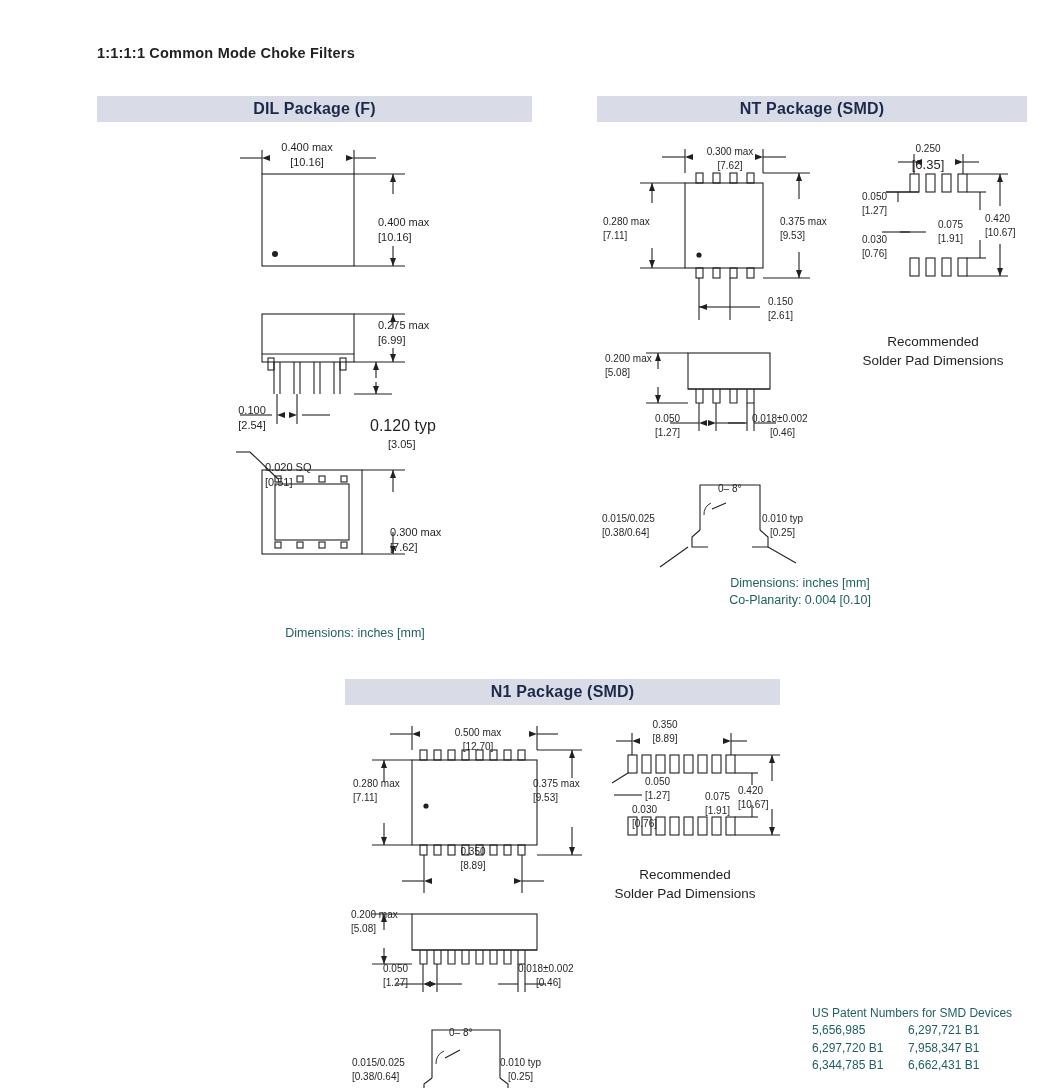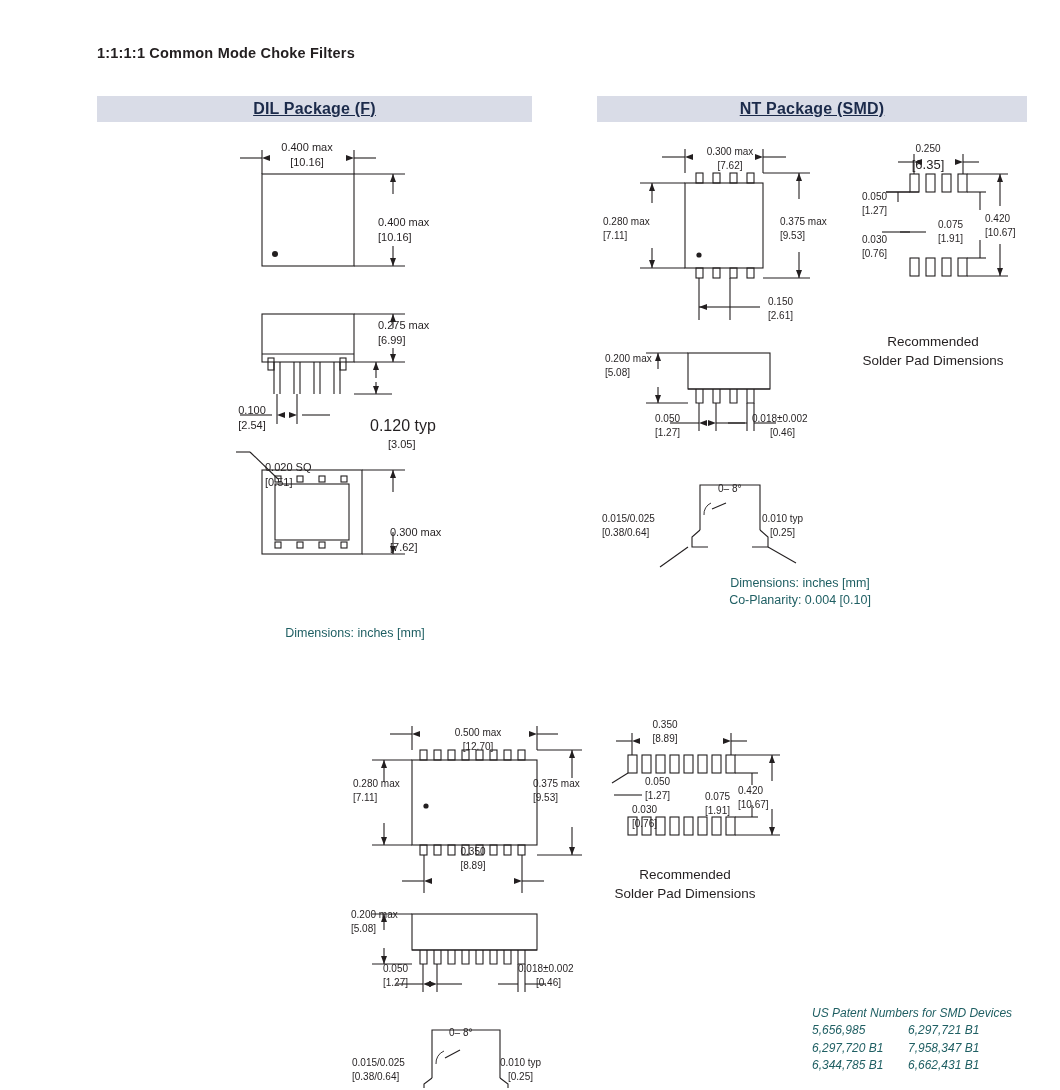--- a/index.html
+++ b/index.html
@@ -32,21 +32,20 @@
   .band {
     position: absolute;
     background: #d9dce7;
     display: flex;
     align-items: center;
     justify-content: center;
     font-size: 16px;
     font-weight: bold;
     color: #1b2a4a;
     letter-spacing: 0.2px;
-    text-decoration: underline;
   }
   .band-dil { left: 97px; top: 96px; width: 435px; height: 26px; }
   .band-nt  { left: 597px; top: 96px; width: 430px; height: 26px; }
   .band-n1  { left: 345px; top: 679px; width: 435px; height: 26px; }
 
   svg { display: block; }
   .dwg { position: absolute; }
   .note {
     position: absolute;
     font-size: 12.5px;
@@ -62,21 +61,20 @@
     text-align: center;
     line-height: 1.4;
   }
   .patents {
     position: absolute;
     left: 812px;
     top: 1005px;
     font-size: 12px;
     color: #1f5f63;
     line-height: 1.45;
-    font-style: italic;
   }
   .patents .row { display: flex; }
   .patents .col1 { width: 96px; }
   .patents .hdr { white-space: nowrap; }
 </style>
 </head>
 <body>
 
 <div class="page">
 
@@ -381,20 +379,23 @@
   <div class="recommend" style="left:828px; top:333px; width:210px;">
     <div>Recommended</div>
     <div>Solder Pad Dimensions</div>
   </div>
 
   <div class="note teal" style="left:600px; top:575px; width:400px;">
     <div>Dimensions: inches [mm]</div>
     <div>Co-Planarity: 0.004 [0.10]</div>
   </div>
 
+  <div class="band band-n1">
+    <span>N1 Package (SMD)</span>
+  </div>
 
   <div class="dwg" style="left:350px; top:718px;">
     <svg width="260" height="370" viewBox="0 0 260 370">
       <g stroke="#231f20" fill="none" stroke-width="1.1">
 
         <rect x="62" y="42" width="125" height="85"></rect>
         <circle cx="76" cy="88" r="2.6" fill="#231f20" stroke="none"></circle>
 
         <g>
           <rect x="70" y="32" width="7" height="10"></rect>

